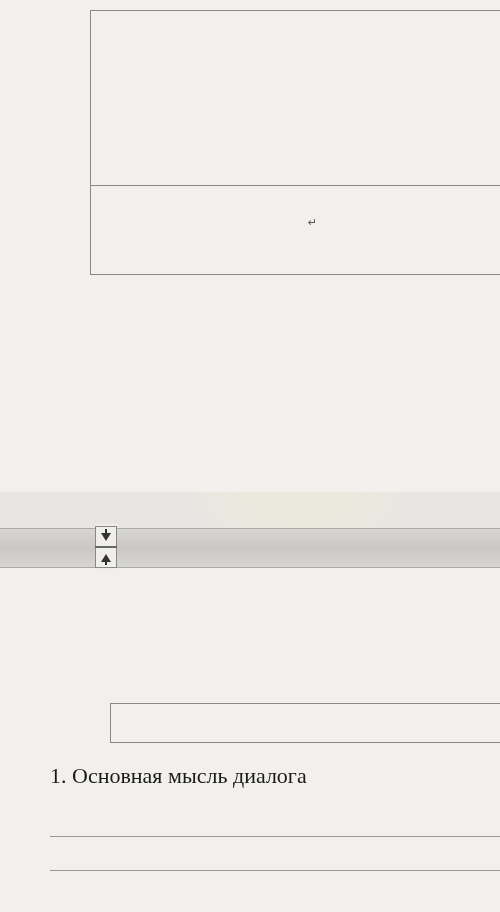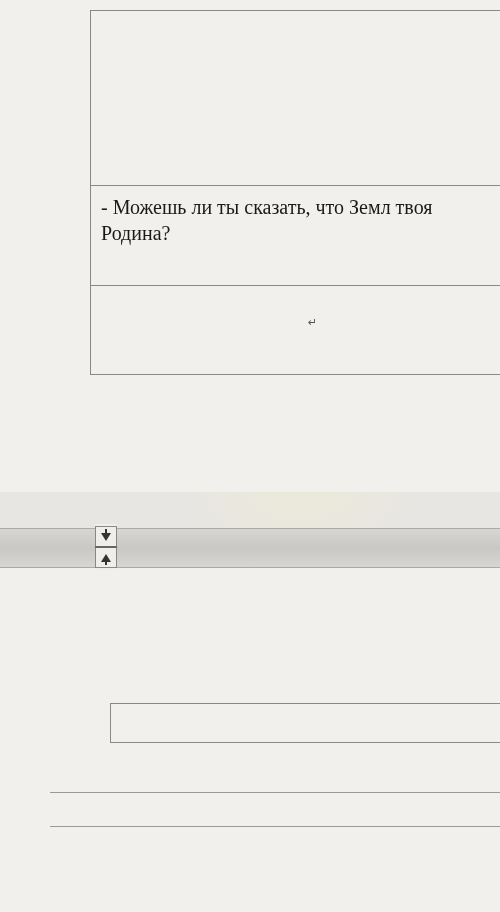--- a/index.html
+++ b/index.html
@@ -179,33 +179,33 @@
     }
   </style>
 </head>
 <body>
 
 <div class="moire-overlay"></div>
 
 <div class="page-top">
   <div class="table-container">
     <div class="table-row row-empty-top"></div>
-    <div class="table-row row-question">
-      <span>- Можешь ли ты сказать, что Земл твоя Родина?</span>
-    </div>
     <div class="table-row row-empty-bottom">
       <span class="cursor-mark">↵</span>
     </div>
   </div>
 </div>
 
 <div class="page-break-bar"></div>
 <div class="page-break-icon">
   <div class="arrow-down"></div>
   <div class="hline"></div>
   <div class="arrow-up"></div>
 </div>
 
 <div class="page-bottom">
   <div class="empty-box"></div>
+  <div class="heading">
+    <span>1. Основная мысль диалога</span>
+  </div>
   <div class="answer-line"></div>
   <div class="answer-line"></div>
 </div>
 
 </body></html>

